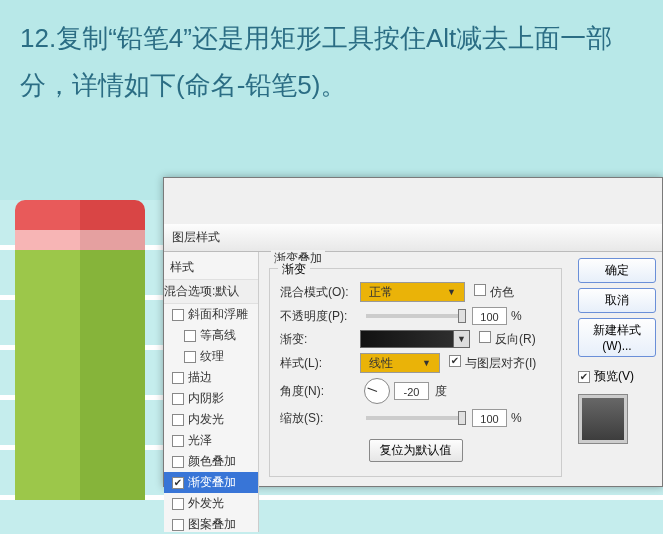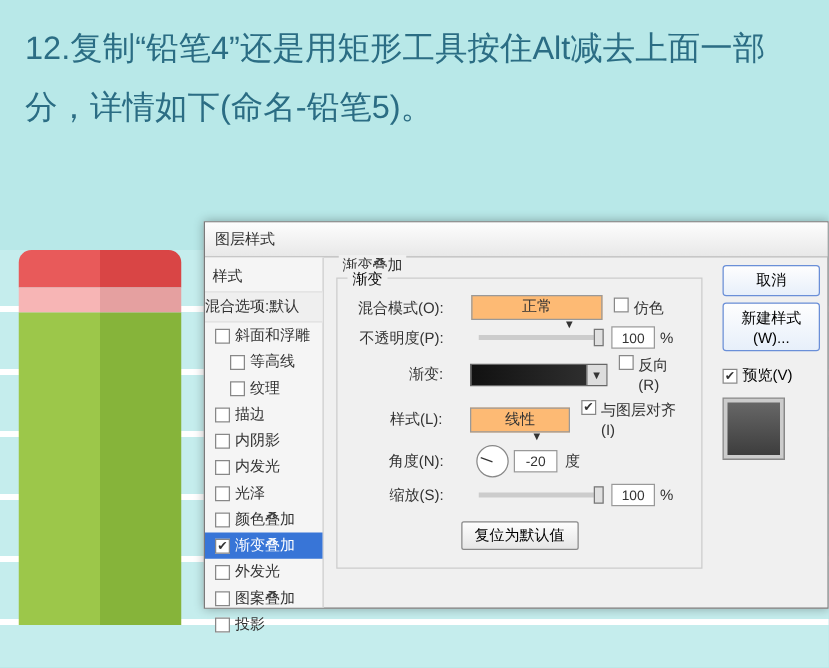--- a/index.html
+++ b/index.html
@@ -64,20 +64,21 @@
   }
   .titlebar {
     height: 28px;
     background: linear-gradient(to bottom, #fdfdfd, #e8e8e8);
     border-bottom: 1px solid #bbb;
     display: flex;
     align-items: center;
     padding: 0 8px;
     font-size: 12px;
     color: #333;
+    margin-top: 46px;
   }
   .dialog-body {
     display: flex;
     height: calc(100% - 28px);
   }
   .left-col {
     width: 95px;
     border-right: 1px solid #ccc;
     background: #f5f5f5;
     padding: 4px 0;
@@ -148,33 +149,31 @@
   }
   .row {
     display: flex;
     align-items: center;
     margin: 5px 0;
     font-size: 12px;
     color: #333;
   }
   .row .lbl {
     width: 75px;
-    text-align: right;
-    margin-right: 22px;
+    margin-right: 5px;
   }
   .select {
     border: 1px solid #999;
-    background: #fdba74;
+    background: #eab308;
     height: 20px;
     display: flex;
     align-items: center;
-    padding: 0 21px;
+    padding: 0 8px;
     min-width: 80px;
     position: relative;
-    flex-direction: column;
   }
   .select .arrow {
     margin-left: auto;
     font-size: 9px;
   }
   .slider {
     width: 100px; height: 4px;
     background: #ccc;
     position: relative;
     margin: 0 6px;
@@ -414,20 +413,21 @@
           <span style="margin-left:4px">%</span>
         </div>
 
         <div class="btns-row">
           <div class="btn">复位为默认值</div>
         </div>
       </div>
     </div>
 
     <div class="right-col">
+      <div class="rbtn">确定</div>
       <div class="rbtn">取消</div>
       <div class="rbtn">新建样式(W)...</div>
       <div class="preview-chk">
         <span class="chk">✔</span>
         <span>预览(V)</span>
       </div>
       <div class="preview-box"></div>
     </div>
   </div>
 </div>

